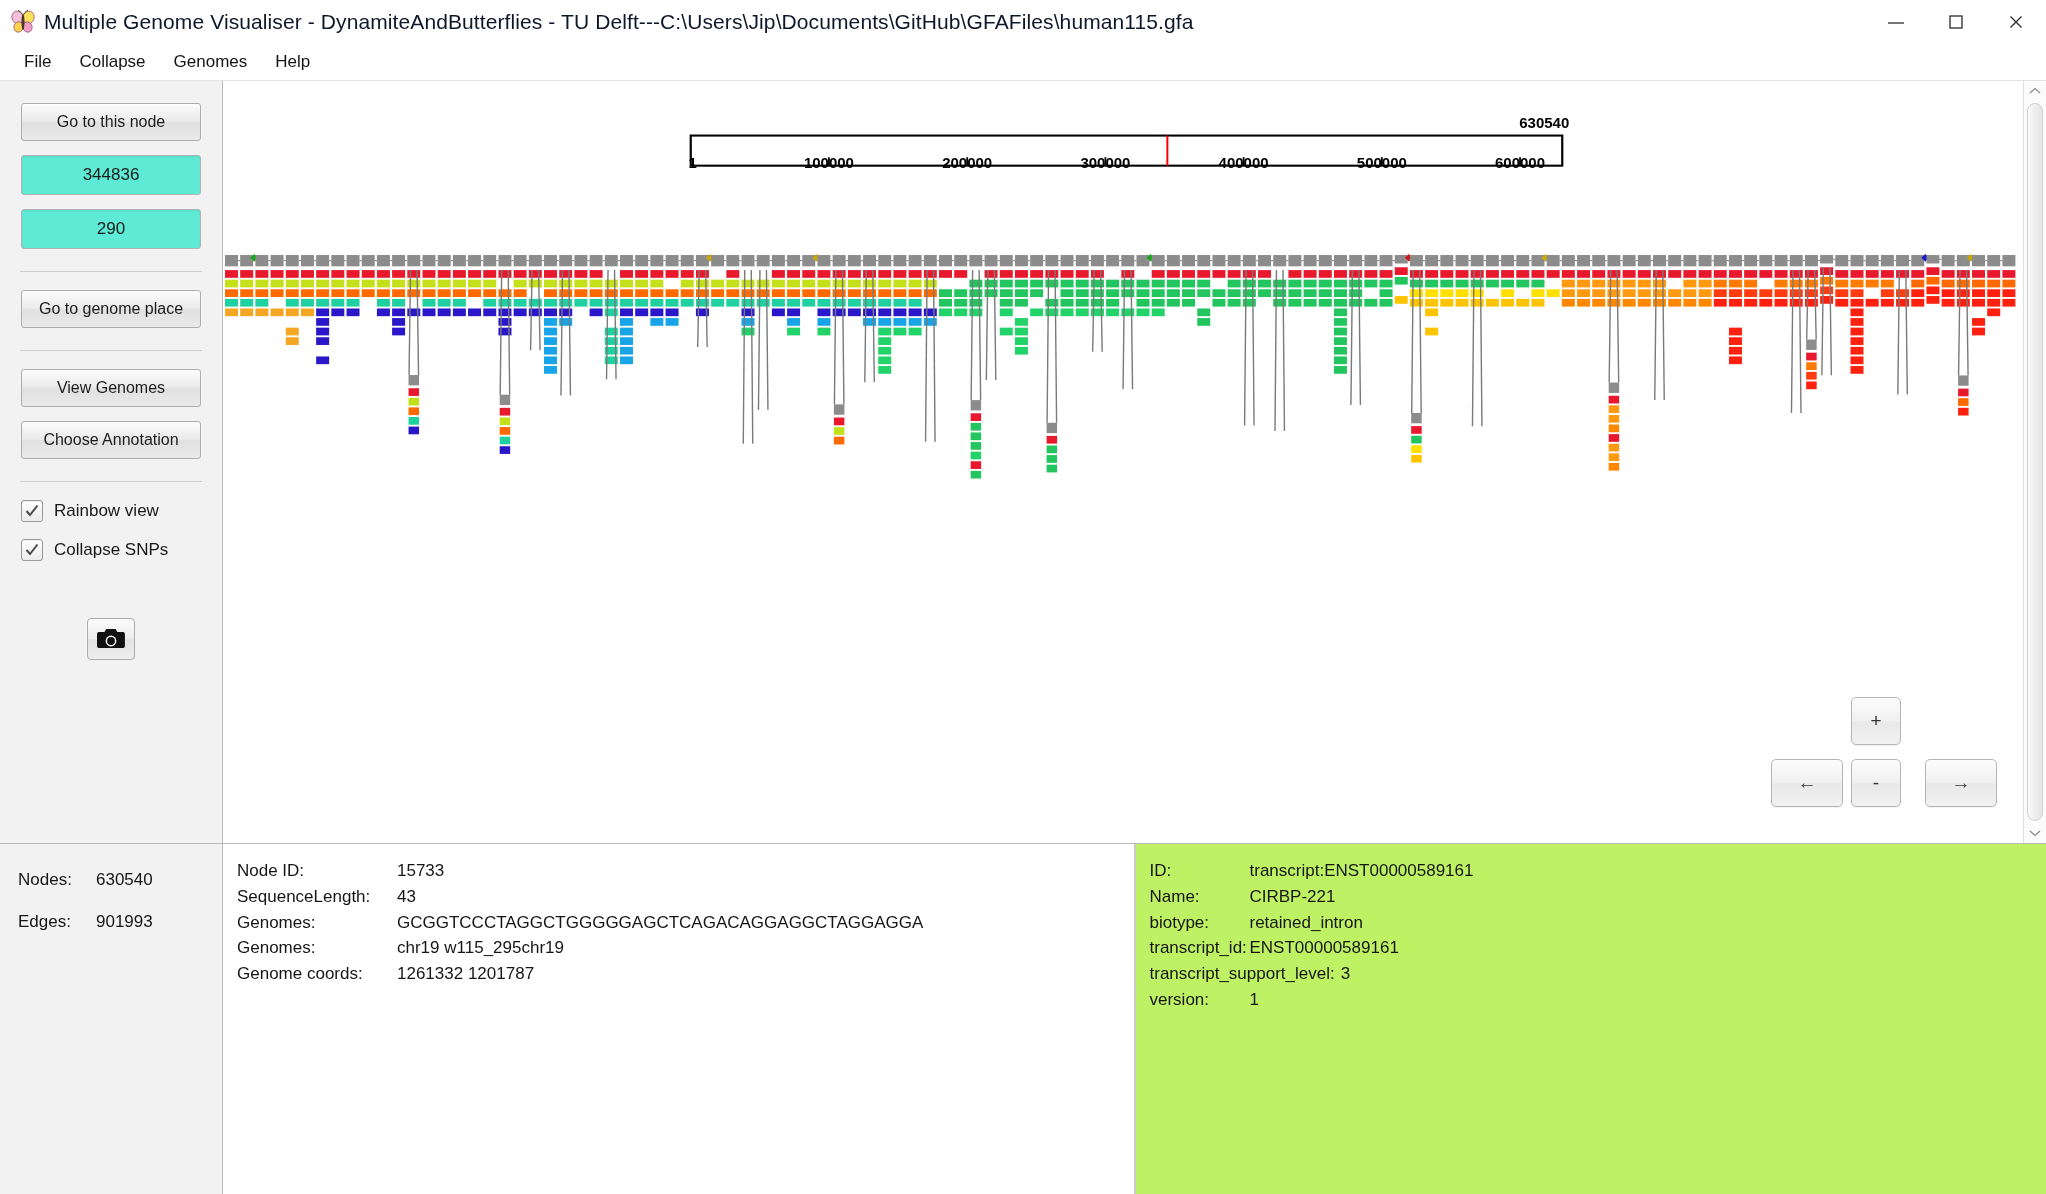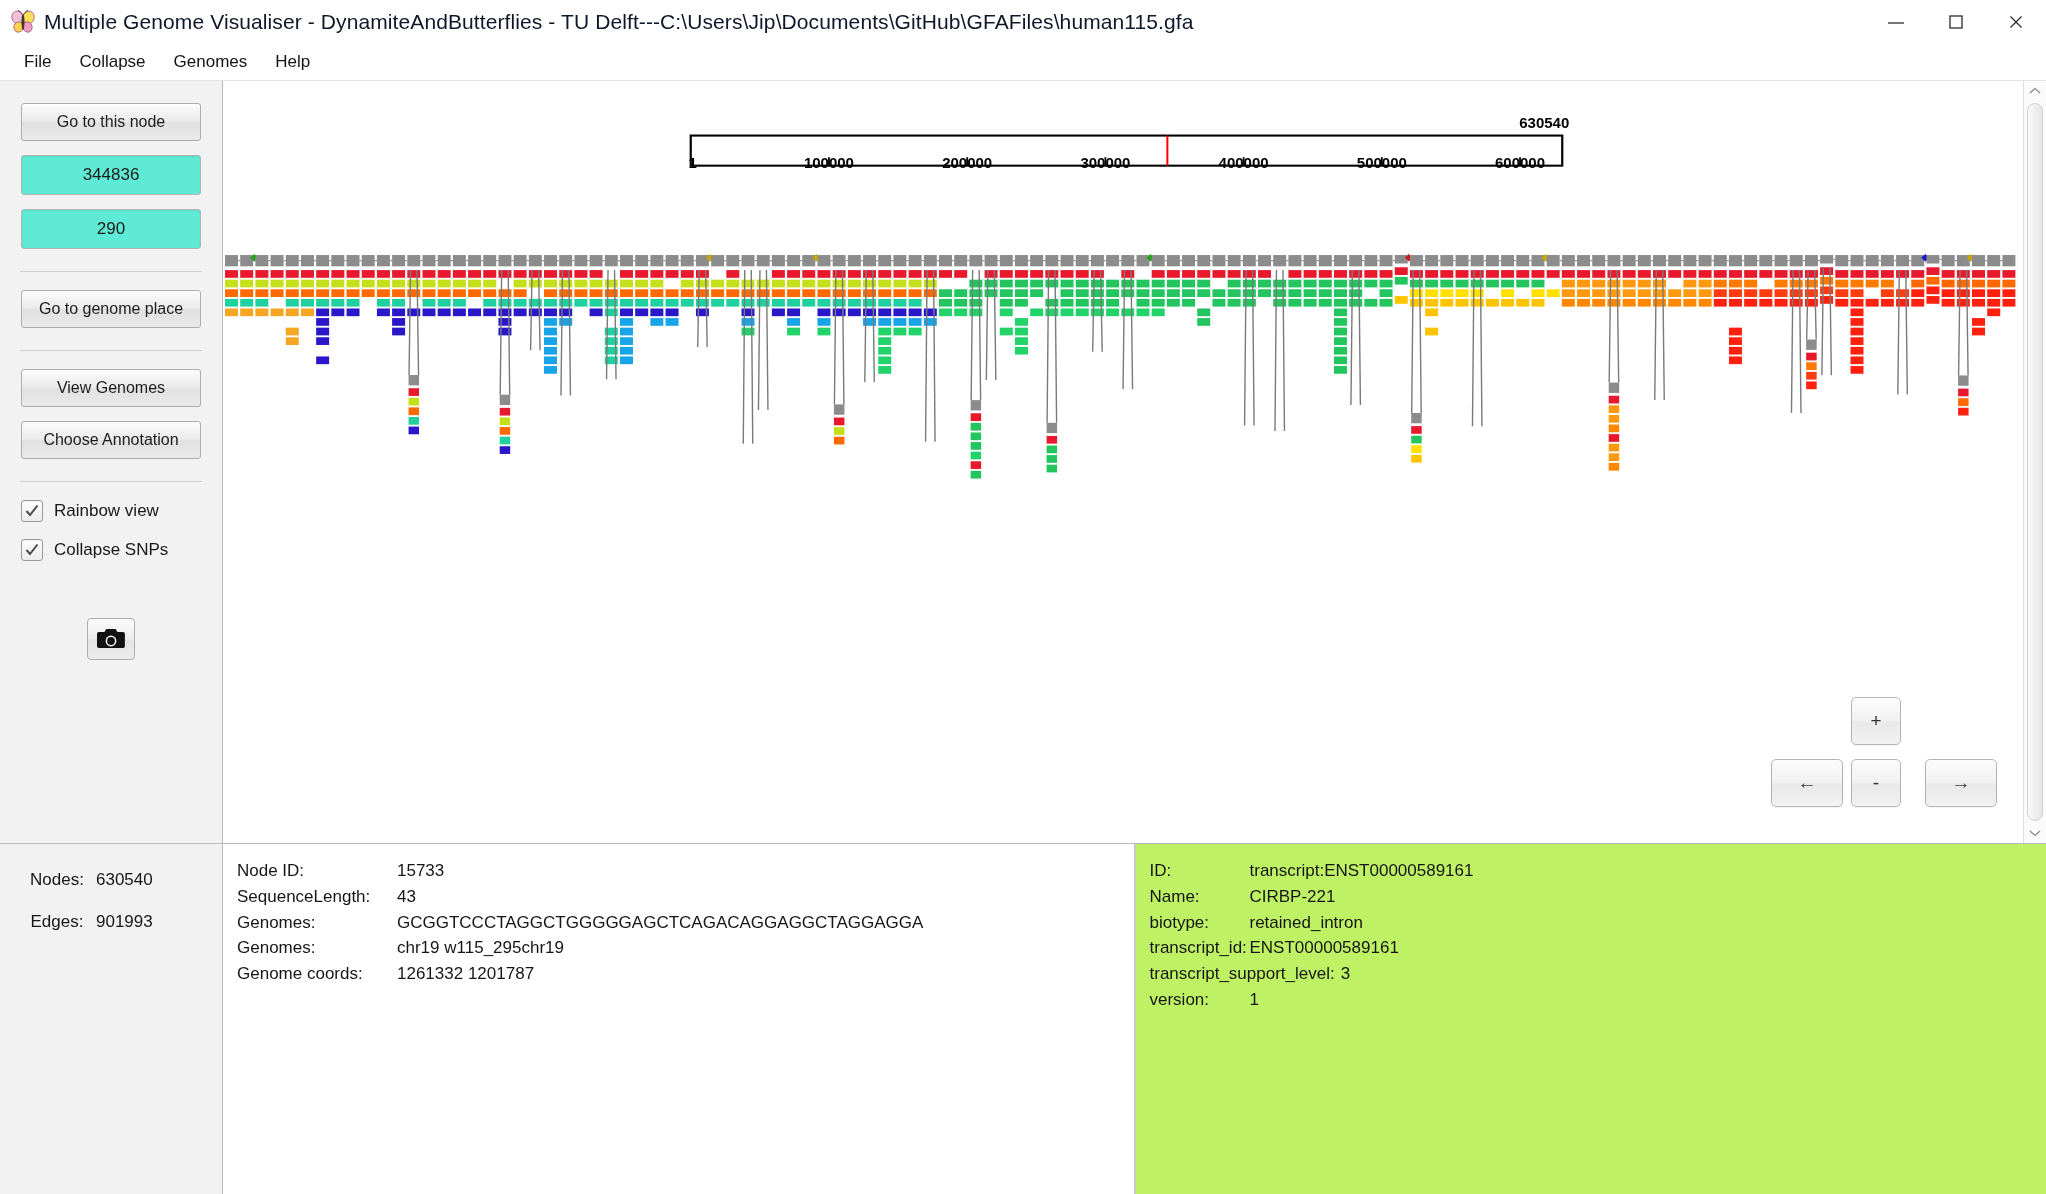--- a/index.html
+++ b/index.html
@@ -88,21 +88,21 @@
     border:1px solid #cfcfcf;border-radius:8px;
   }
 
   
   .bottomrow{height:350px;flex:0 0 350px;display:flex;border-top:1px solid #b9b9b9;background:#fff;}
   .stats{
     width:223px;flex:0 0 223px;background:#f2f2f2;border-right:1px solid #b9b9b9;
     padding:26px 0 0 18px;box-sizing:border-box;
   }
   .statline{display:flex;font-size:17px;color:#161616;margin-bottom:22px;}
-  .statkey{width:78px;flex:0 0 78px;text-align:center;}
+  .statkey{width:78px;flex:0 0 78px;}
   .statval{}
   .infopanel{
     flex:1 1 0;min-width:0;background:#ffffff;border-right:1px solid #c9c9c9;
     padding:14px 0 0 14px;box-sizing:border-box;
   }
   .infopanel2{
     flex:1 1 0;min-width:0;background:#bef264;
     padding:14px 0 0 14px;box-sizing:border-box;border-left:1px solid #c9c9c9;
   }
   .inforow{display:flex;font-size:17px;color:#161616;line-height:25.8px;white-space:nowrap;}

